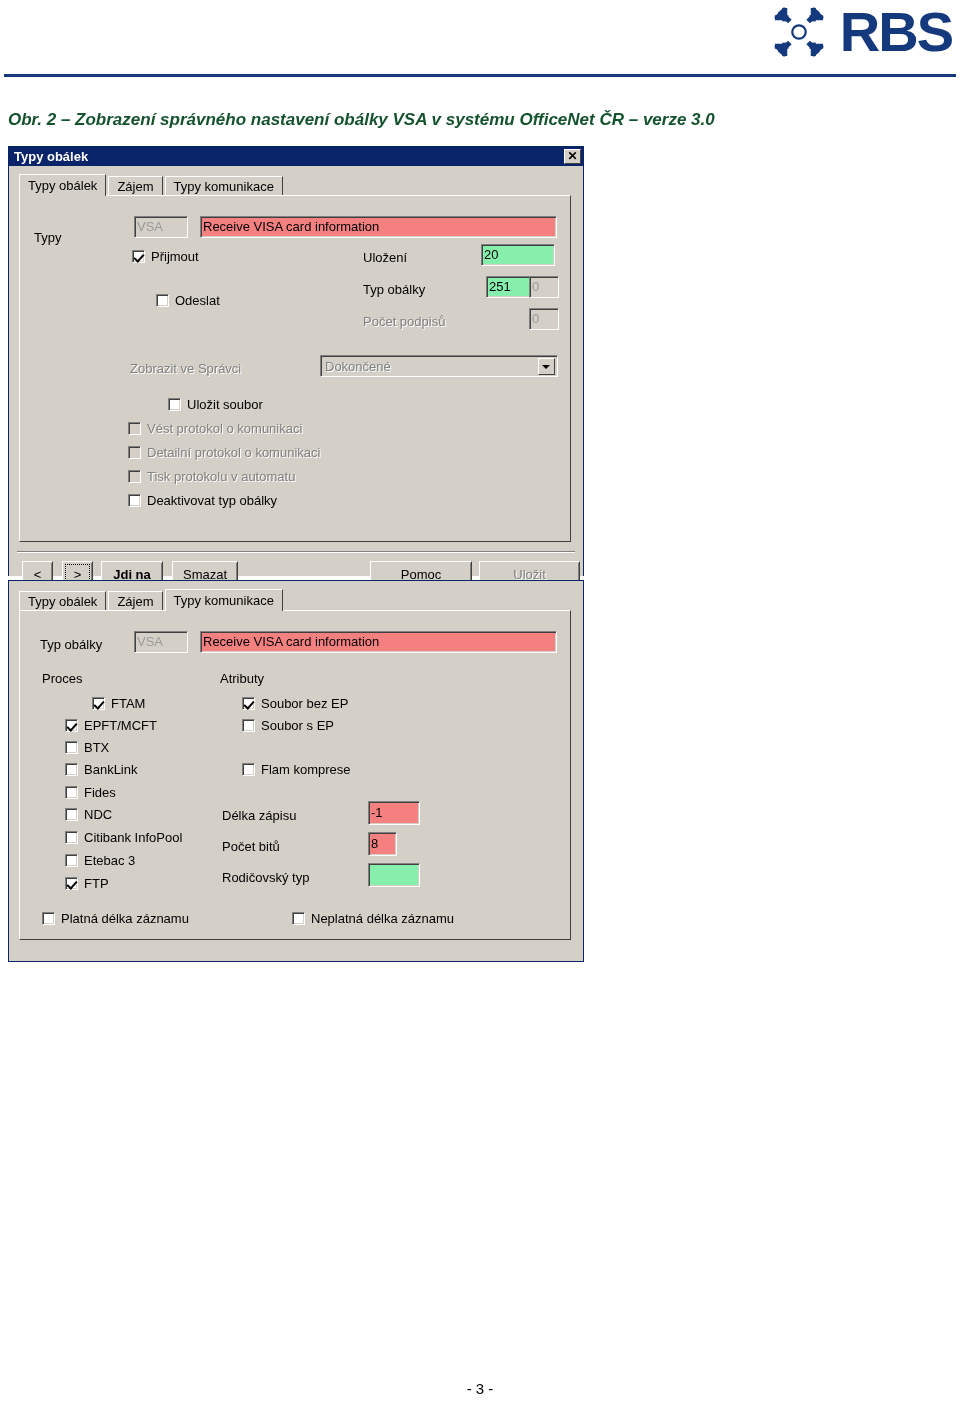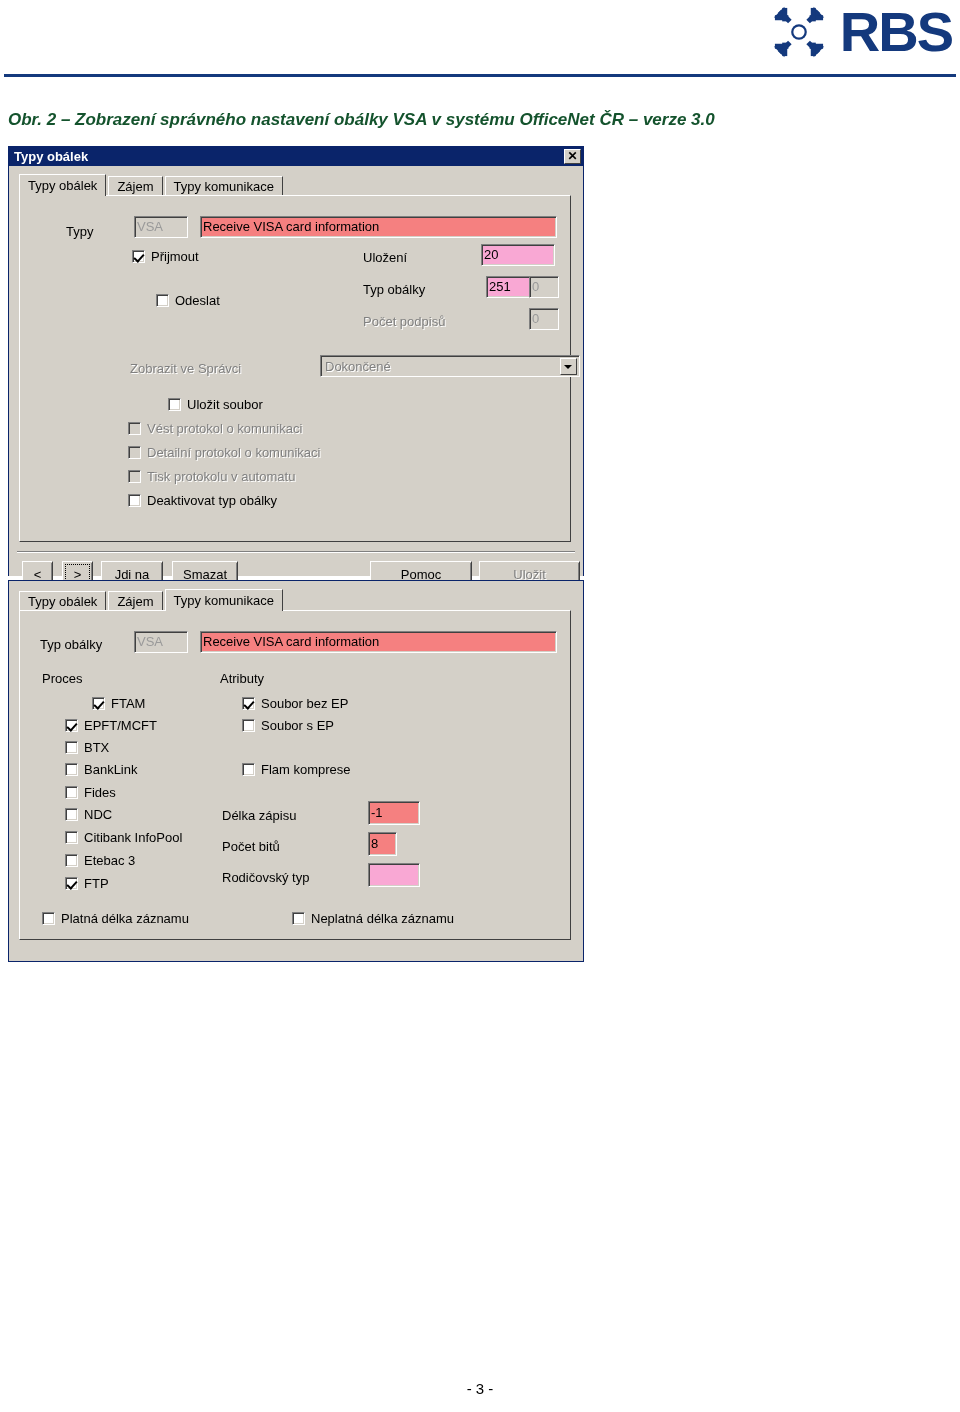--- a/index.html
+++ b/index.html
@@ -147,21 +147,21 @@
     font-family: "Liberation Sans", sans-serif;
     font-size: 13px;
     color: #000;
     white-space: nowrap;
   }
   .lbl.disabled { color: #808080; text-shadow: 1px 1px 0 #ffffff; }
 
   
   .tbox {
     position: absolute;
-    background: #f9a8d4;
+    background: #86efac;
     border: 1px solid;
     border-color: #808080 #ffffff #ffffff #808080;
     box-shadow: inset 1px 1px 0 #404040, inset -1px -1px 0 #d4d0c8;
     font-family: "Liberation Sans", sans-serif;
     font-size: 13px;
     color: #000;
     line-height: 18px;
     padding: 0 2px;
     box-sizing: border-box;
     overflow: hidden;
@@ -376,21 +376,21 @@
   <div class="win-body" style="width:100%; height:410px;">
 
     <div class="tabstrip" style="left:10px; top:8px;">
       <div class="tab active">Typy obálek</div>
       <div class="tab">Zájem</div>
       <div class="tab">Typy komunikace</div>
     </div>
 
     <div class="tabpage" style="left:10px; top:29px; width:552px; height:347px;">
 
-      <span class="lbl" style="left:14px; top:28px;margin-left:32px;">Typy</span>
+      <span class="lbl" style="left:14px; top:34px;">Typy</span>
       <span class="tbox disabled" style="left:114px; top:20px; width:54px; height:22px; line-height:20px;">VSA</span>
       <span class="tbox pink" style="left:180px; top:20px; width:357px; height:22px; line-height:20px;">Receive VISA card information</span>
 
       <span class="cb checked" style="left:112px; top:53px;">
         <span class="box"></span>
         <span>Přijmout</span>
       </span>
       <span class="cb" style="left:112px; top:97px;padding-left:24px;">
         <span class="box"></span>
         <span>Odeslat</span>
@@ -400,21 +400,21 @@
       <span class="tbox" style="left:461px; top:48px; width:74px; height:22px; line-height:20px;">20</span>
 
       <span class="lbl" style="left:343px; top:86px;">Typ obálky</span>
       <span class="tbox" style="left:466px; top:80px; width:56px; height:22px; line-height:20px;">251</span>
       <span class="tbox disabled" style="left:509px; top:80px; width:30px; height:22px; line-height:20px;">0</span>
 
       <span class="lbl disabled" style="left:343px; top:118px;">Počet podpisů</span>
       <span class="tbox disabled" style="left:509px; top:112px; width:30px; height:22px; line-height:20px;">0</span>
 
       <span class="lbl disabled" style="left:110px; top:165px;">Zobrazit ve Správci</span>
-      <span class="combo" style="left:300px; top:159px; width:260px; height:22px;">
+      <span class="combo" style="left:300px; top:159px; width:238px; height:22px;">
         <span class="combo-text">Dokončené</span>
         <span class="combo-arrow"></span>
       </span>
 
       <span class="cb" style="left:108px; top:201px;margin-left:40px;">
         <span class="box"></span>
         <span>Uložit soubor</span>
       </span>
       <span class="cb disabled" style="left:108px; top:225px;">
         <span class="box"></span>
@@ -436,21 +436,21 @@
 
     <div class="bevel-line" style="left:8px; top:385px; width:558px; height:1px;"></div>
     <div class="bevel-line-lt" style="left:8px; top:386px; width:558px; height:1px;"></div>
 
     <div class="btn" style="left:13px; top:395px; width:31px; height:27px;">
       <span>&lt;</span>
     </div>
     <div class="btn focused" style="left:53px; top:395px; width:31px; height:27px;">
       <span>&gt;</span>
     </div>
-    <div class="btn" style="left:92px; top:395px; width:62px; height:27px;">
+    <div class="btn" style="left:92px; top:395px; width:62px; height:27px;font-weight:bold;">
       <span><span class="acc">J</span><span>di na</span></span>
     </div>
     <div class="btn" style="left:163px; top:395px; width:66px; height:27px;">
       <span><span class="acc">S</span><span>mazat</span></span>
     </div>
     <div class="btn" style="left:361px; top:395px; width:102px; height:27px;">
       <span><span class="acc">P</span><span>omoc</span></span>
     </div>
     <div class="btn disabled" style="left:470px; top:395px; width:101px; height:27px;">
       <span><span class="acc">U</span><span>ložit</span></span>

